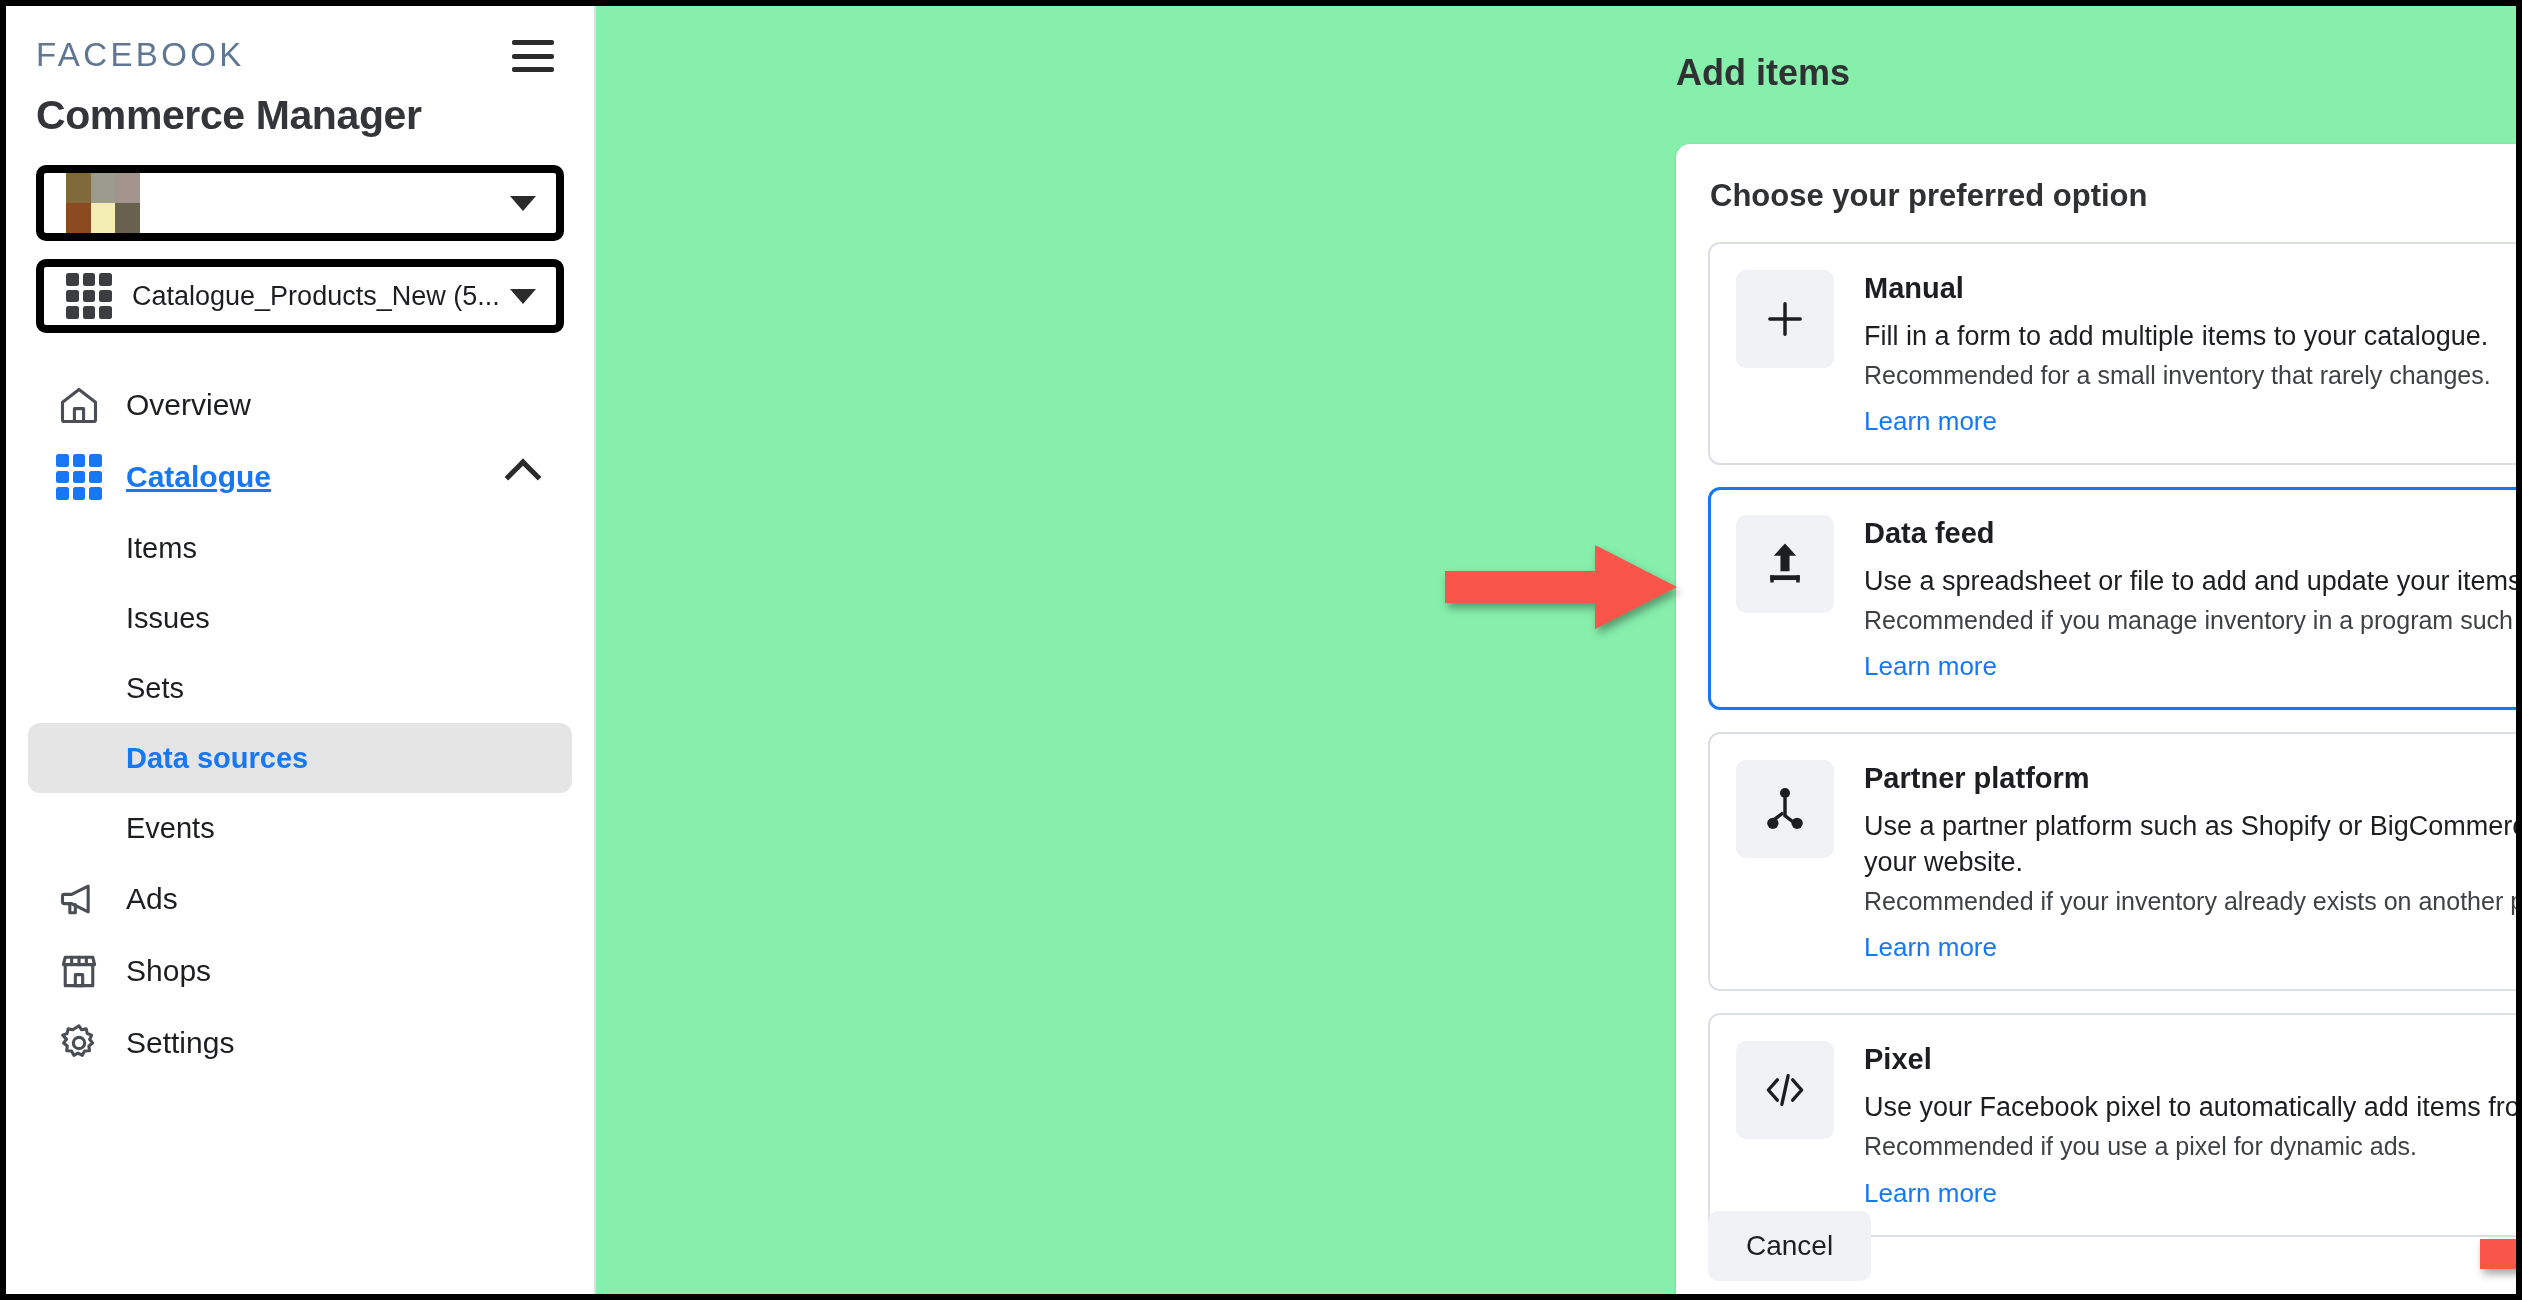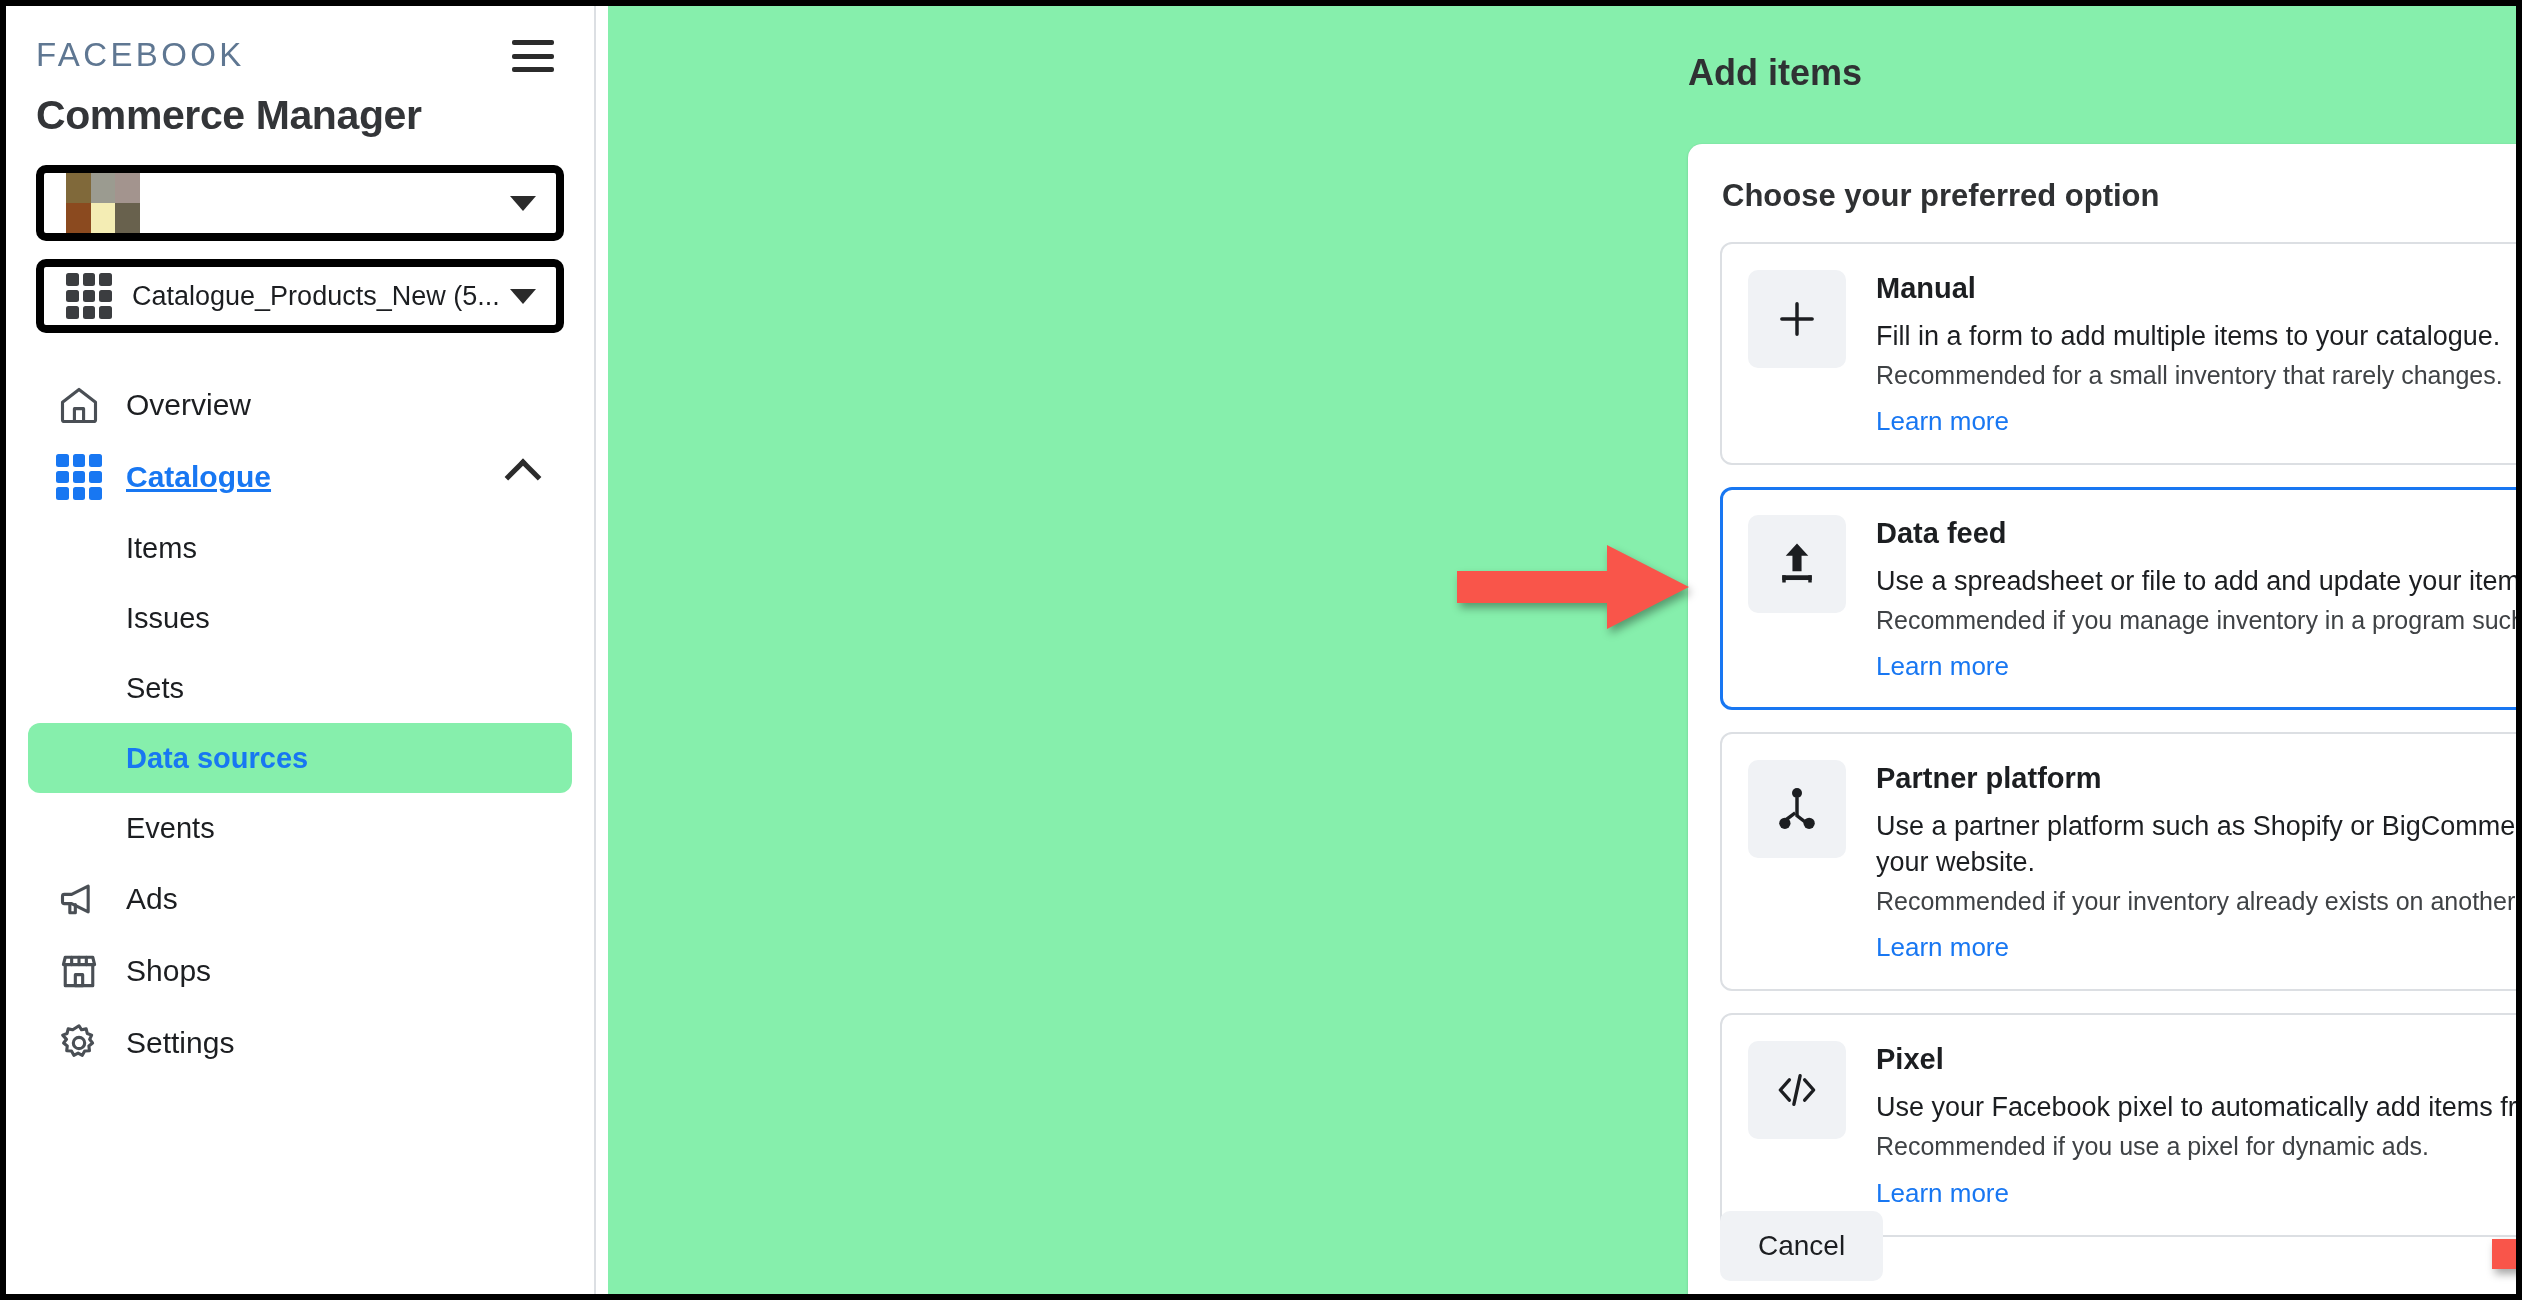--- a/index.html
+++ b/index.html
@@ -9,21 +9,20 @@
     background: #ffffff;
     overflow: hidden;
   }
   .screen {
     position: relative;
     width: 2522px; height: 1300px;
     background: #ffffff;
     border: 6px solid #000000;
     display: flex;
     overflow: hidden;
-    gap: 12px;
   }
 
   
   .sidebar {
     width: 590px;
     height: 100%;
     background: #ffffff;
     border-right: 2px solid #dcdfe3;
     flex: 0 0 590px;
     padding: 0 0 0 0;
@@ -123,21 +122,21 @@
     height: 70px;
     padding-left: 98px;
     margin: 0 22px;
     border-radius: 12px;
     font-size: 29px;
     color: #1c1e21;
     cursor: pointer;
     text-align: center;
   }
   .nav-sub.selected {
-    background: #86efac;
+    background: #e5e5e5;
     color: #1877f2;
     font-weight: 700;
   }
   .chev-up {
     width: 26px; height: 26px;
     border-left: 5px solid #2b2b2b;
     border-top: 5px solid #2b2b2b;
     transform: rotate(45deg);
     margin-right: 6px;
   }

